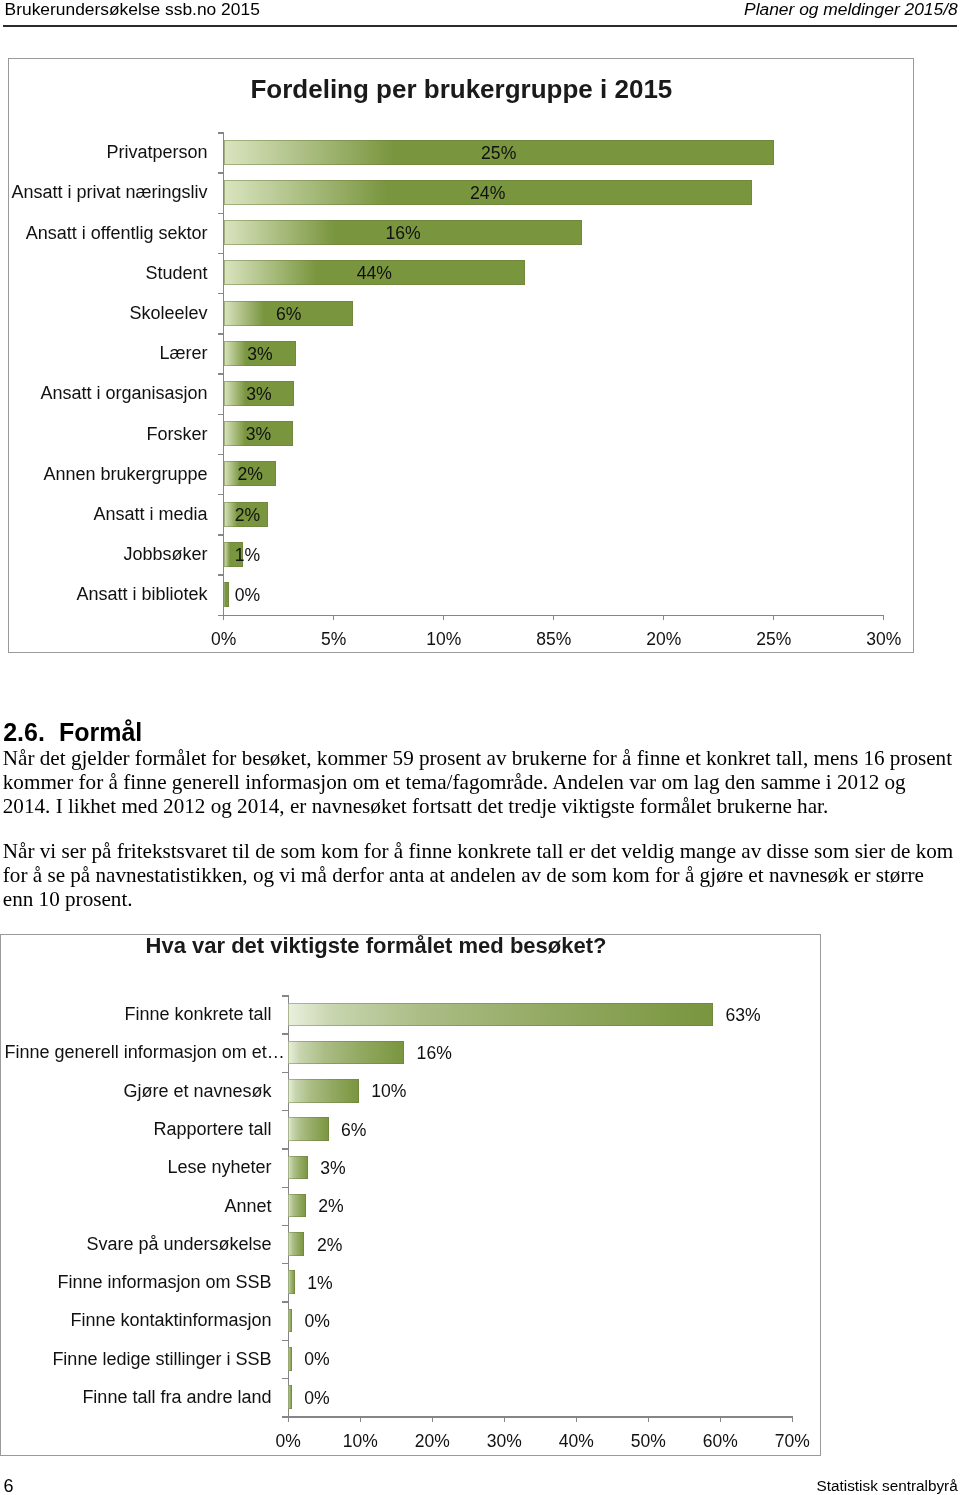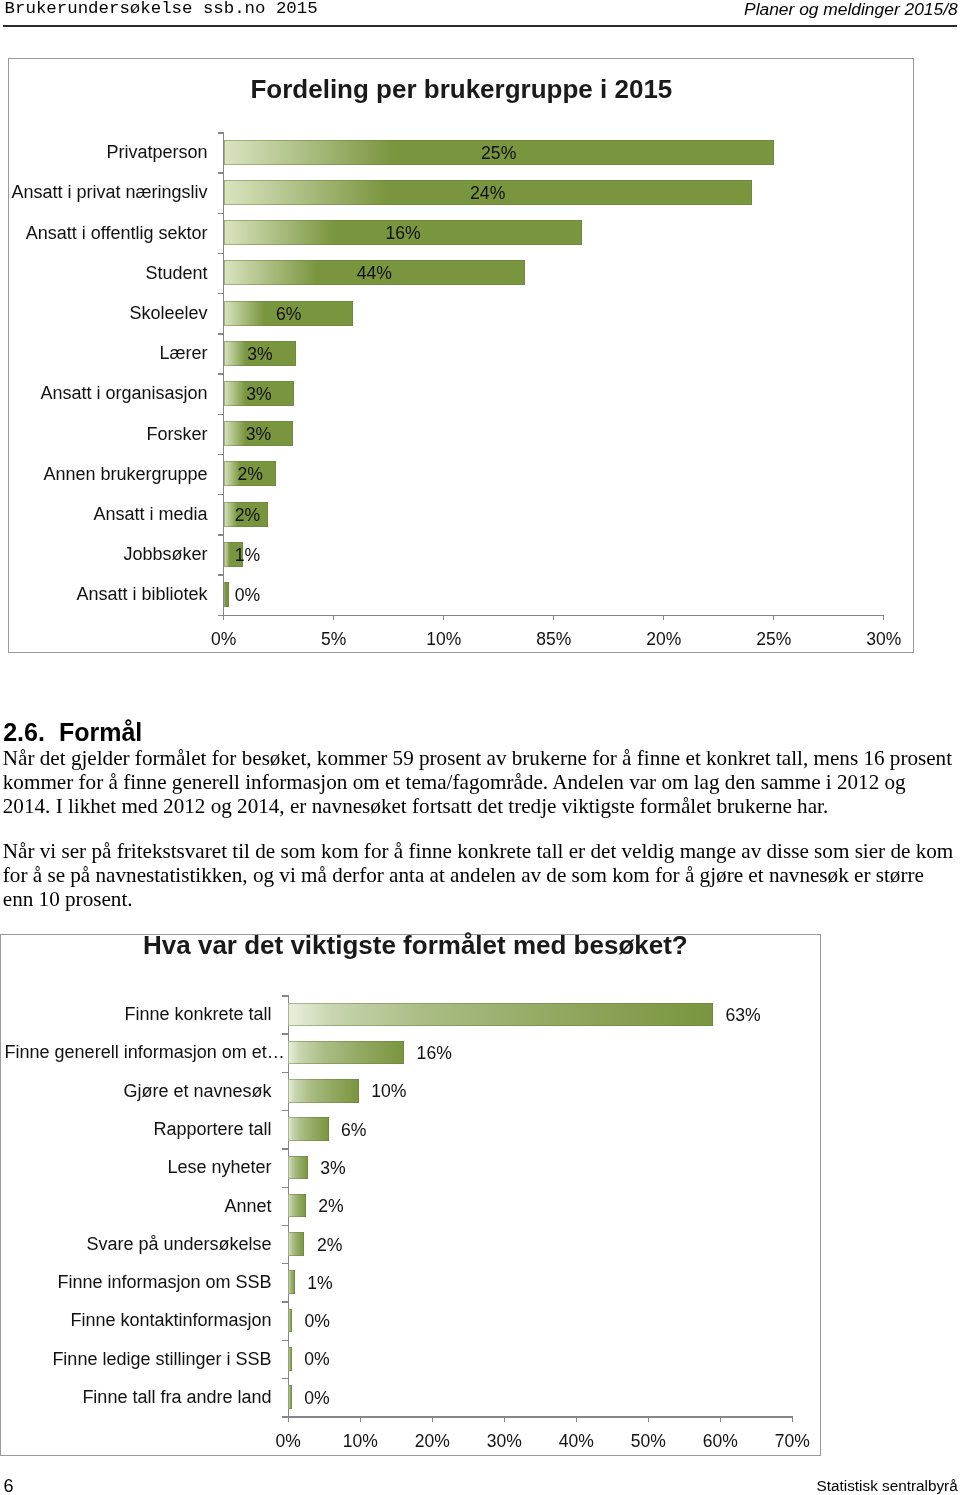--- a/index.html
+++ b/index.html
@@ -1,21 +1,21 @@
 <!DOCTYPE html>
 <html><head>
 <meta charset="utf-8">
 <title>Brukerundersokelse</title>
 <style>
   html,body{margin:0;padding:0;}
   body{width:960px;height:1495px;background:#ffffff;font-family:"Liberation Sans",sans-serif;-webkit-font-smoothing:antialiased;}
   .page{position:relative;width:960px;height:1495px;overflow:hidden;}
   
   .runhead{position:absolute;left:0;top:0;width:960px;height:27px;}
-  .runhead .left{position:absolute;left:4.6px;top:-0.5px;line-height:18px;font-size:17.4px;color:#000;white-space:nowrap;font-family:Liberation Mono, monospace;}
+  .runhead .left{position:absolute;left:4.6px;top:-0.5px;line-height:18px;font-size:17.4px;color:#000;white-space:nowrap;}
   .runhead .right{position:absolute;right:2.3px;top:-0.5px;line-height:18px;font-size:17.4px;font-style:italic;color:#000;white-space:nowrap;}
   .runhead .rule{position:absolute;left:3px;top:25px;width:954px;height:1.5px;background:#2b2b2b;}
   
   .chartbox{position:absolute;border:1px solid #9a9a9a;background:#fff;box-sizing:border-box;}
   .ctitle{position:absolute;text-align:center;font-weight:bold;color:#1a1a1a;}
   .axisline{position:absolute;background:#868686;}
   .tick{position:absolute;background:#868686;}
   .bar{position:absolute;}
   .catlabel{position:absolute;text-align:right;color:#111;white-space:nowrap;}
   .vallabel{position:absolute;color:#111;white-space:nowrap;}
@@ -103,21 +103,21 @@
       <div class="catlabel" style="left: -201.5px; width: 400px; top: 442.882px; font-size: 18px; line-height: 25.2px;">Ansatt i media</div>
       <div class="vallabel" style="font-size: 17.6px; line-height: 24.64px; top: 443.57px; left: 225.7px;">2%</div>
       <div class="bar" style="left: 214.7px; top: 482.725px; width: 19.8px; height: 25px; background: linear-gradient(to right, rgb(218, 228, 192) 0%, rgb(121, 149, 62) 31%, rgb(121, 149, 62) 100%); box-shadow: rgba(106, 124, 63, 0.62) 0px 0px 0px 0.8px inset;"></div>
       <div class="catlabel" style="left: -201.5px; width: 400px; top: 483.065px; font-size: 18px; line-height: 25.2px;">Jobbsøker</div>
       <div class="vallabel" style="font-size: 17.6px; line-height: 24.64px; top: 483.753px; left: 225.7px;">1%</div>
       <div class="bar" style="left: 214.7px; top: 522.908px; width: 5.06px; height: 25px; background: linear-gradient(to right, rgb(218, 228, 192) 0%, rgb(121, 149, 62) 31%, rgb(121, 149, 62) 100%); box-shadow: rgba(106, 124, 63, 0.62) 0px 0px 0px 0.8px inset;"></div>
       <div class="catlabel" style="left: -201.5px; width: 400px; top: 523.248px; font-size: 18px; line-height: 25.2px;">Ansatt i bibliotek</div>
       <div class="vallabel" style="font-size: 17.6px; line-height: 24.64px; top: 523.936px; left: 225.7px;">0%</div>
     </div>
   <div class="chartbox" id="chart2" style="left: 0px; top: 934px; width: 821px; height: 522px;">
-      <div class="ctitle" style="left: 142px; top: -1px; width: 500px; font-size: 26px; line-height: 23.2px;">Hva var det viktigste formålet med besøket?</div>
+      <div class="ctitle" style="left: 125px; top: -1px; width: 500px; font-size: 22px; line-height: 23.2px;">Hva var det viktigste formålet med besøket?</div>
       <div class="axisline" style="left: 286.5px; top: 60.2px; width: 1.4px; height: 422.4px;"></div>
       <div class="axisline" style="left: 281.4px; top: 481.2px; width: 510.5px; height: 1.4px;"></div>
       <div class="tick" style="left: 281.4px; top: 60.2px; width: 5.8px; height: 1.4px;"></div>
       <div class="tick" style="left: 281.4px; top: 98.4727px; width: 5.8px; height: 1.4px;"></div>
       <div class="tick" style="left: 281.4px; top: 136.745px; width: 5.8px; height: 1.4px;"></div>
       <div class="tick" style="left: 281.4px; top: 175.018px; width: 5.8px; height: 1.4px;"></div>
       <div class="tick" style="left: 281.4px; top: 213.291px; width: 5.8px; height: 1.4px;"></div>
       <div class="tick" style="left: 281.4px; top: 251.564px; width: 5.8px; height: 1.4px;"></div>
       <div class="tick" style="left: 281.4px; top: 289.836px; width: 5.8px; height: 1.4px;"></div>
       <div class="tick" style="left: 281.4px; top: 328.109px; width: 5.8px; height: 1.4px;"></div>

